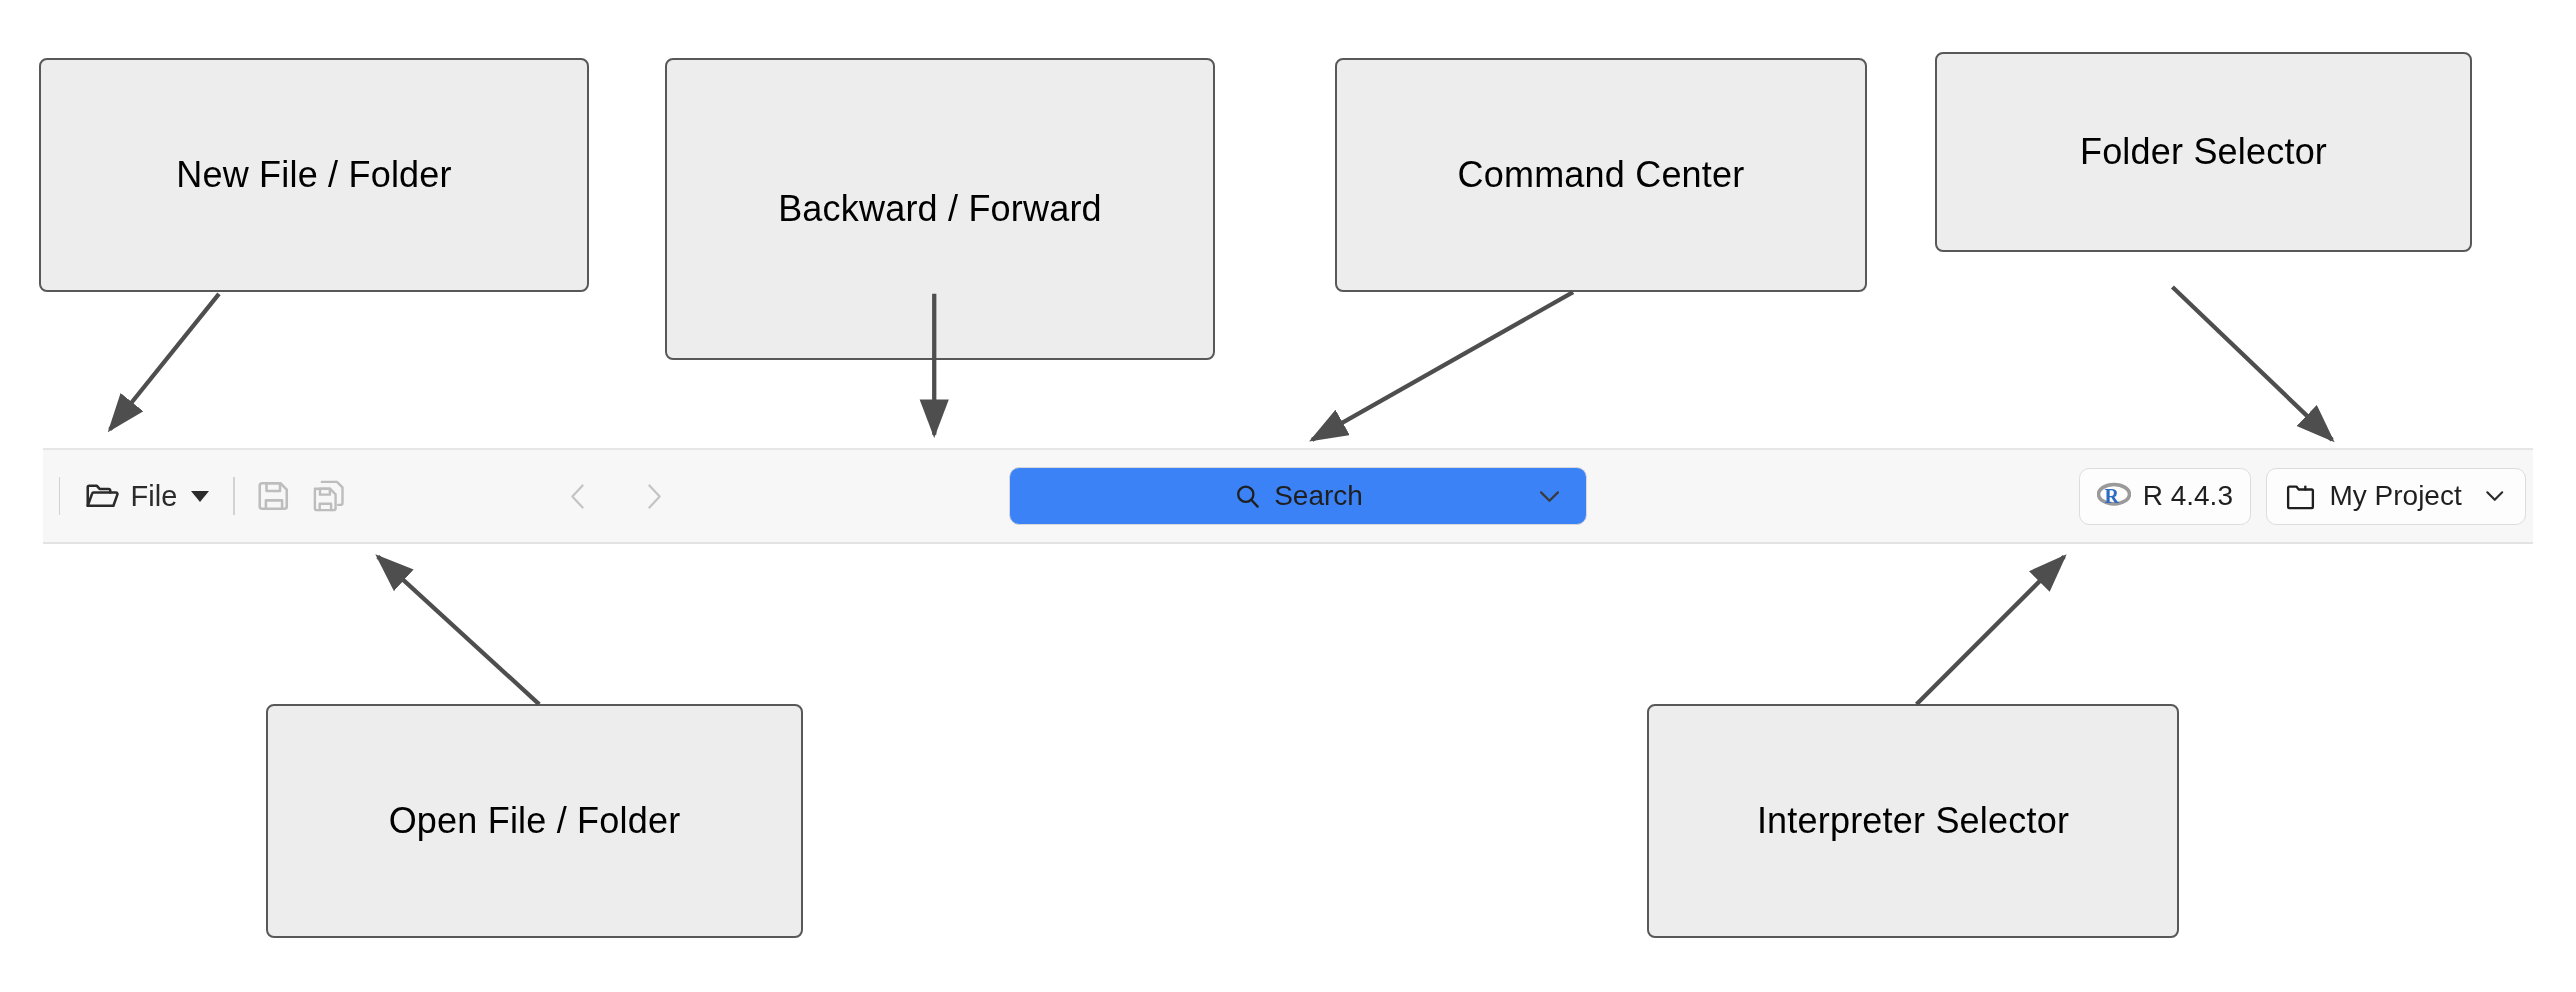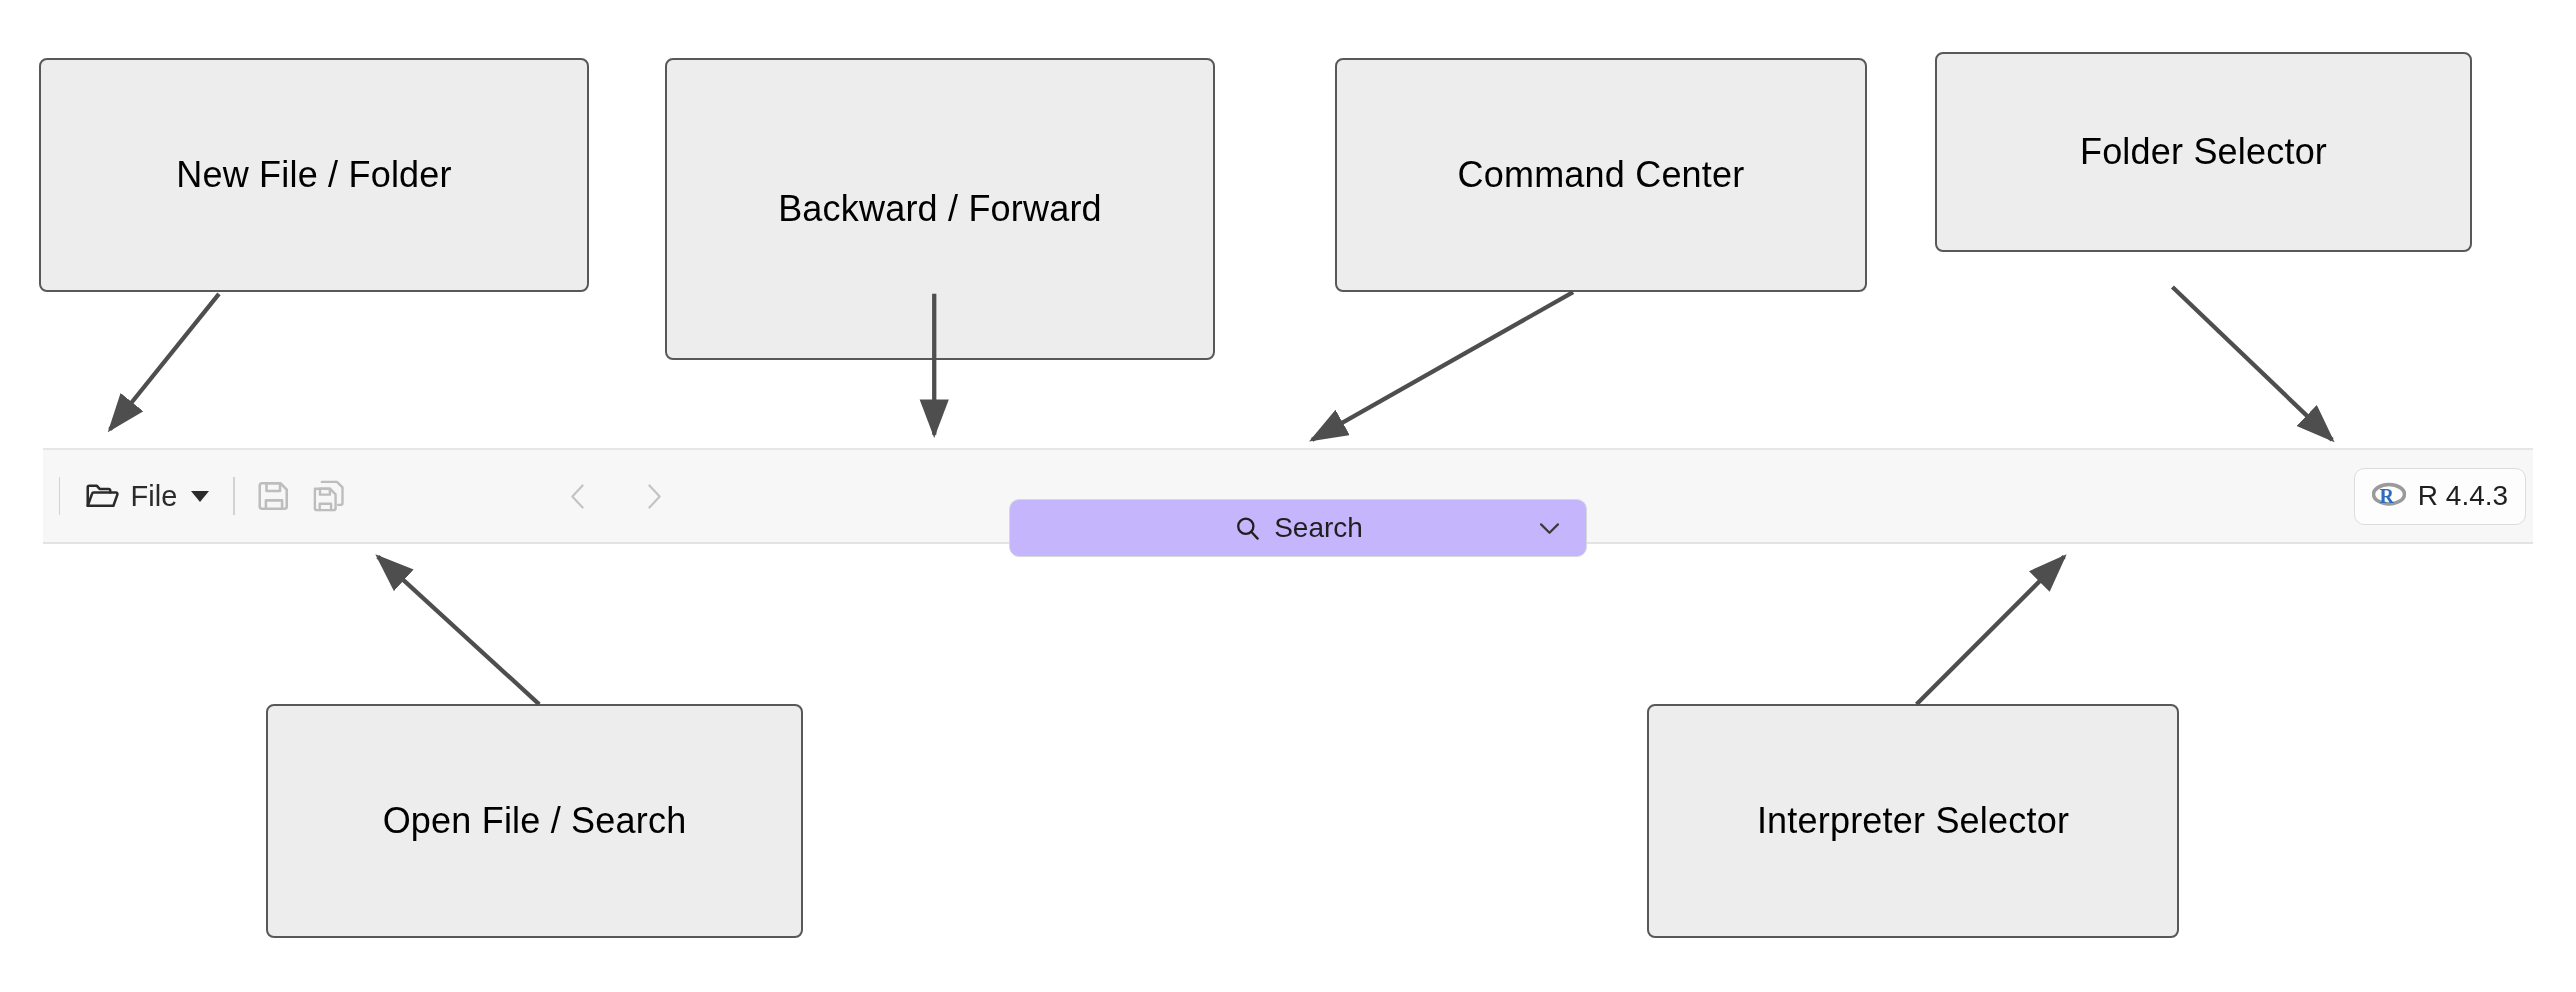--- a/index.html
+++ b/index.html
@@ -103,31 +103,30 @@
   }
 
   
   #command-center {
     position: absolute;
     left: 966px;
     top: 17px;
     width: 578px;
     height: 58px;
     box-sizing: border-box;
-    background: #c4b5fd;
+    background: #3b82f6;
     border: 1.7px solid #d8d8d8;
     border-radius: 10.3px;
     display: flex;
     align-items: center;
     justify-content: center;
     gap: 12px;
     color: #1f1f1f;
     font-size: 28px;
     cursor: text;
-    margin-top: 32px;
   }
   #command-center .cc-chevron {
     position: absolute;
     right: 22px;
     top: 50%;
     transform: translateY(-50%);
   }
 
   .right-cluster {
     position: absolute;
@@ -191,21 +190,21 @@
 
 <div class="callout" style="left:1335px; top:58px; width:532px; height:234px;">
   <span>Command Center</span>
 </div>
 
 <div class="callout" style="left:1935px; top:52px; width:537px; height:200px;">
   <span>Folder Selector</span>
 </div>
 
 <div class="callout" style="left:266px; top:704px; width:537px; height:234px;">
-  <span>Open File / Search</span>
+  <span>Open File / Folder</span>
 </div>
 
 <div class="callout" style="left:1647px; top:704px; width:532px; height:234px;">
   <span>Interpreter Selector</span>
 </div>
 
 <div id="toolbar">
 
 
   <div class="tb-sep"></div>
@@ -284,16 +283,30 @@
     <div class="pill">
       <span class="tb-icon">
         <svg width="34" height="27.5" viewBox="0 0 44 34" xmlns="http://www.w3.org/2000/svg" style="font-size:33px">
           <ellipse cx="22" cy="15" rx="20" ry="12.5" fill="none" stroke="#9a9a9a" stroke-width="4.6"></ellipse>
           <text x="19" y="27" font-family="'Liberation Serif', serif" font-size="26" font-weight="bold" fill="#2d6cc0" text-anchor="middle">R</text>
         </svg>
       </span>
       <span>R 4.4.3</span>
     </div>
 
+    <div class="pill">
+      <span class="tb-icon">
+        <svg width="33" height="33" viewBox="0 0 24 24" fill="none" stroke="#1f1f1f" stroke-width="1.7" stroke-linejoin="round" stroke-linecap="round">
+          <path d="M3 19.5 V5.8 a1 1 0 0 1 1-1 h5 l1.7 2.1 h9.3 a1 1 0 0 1 1 1 V19.5 a1 1 0 0 1-1 1 H4 a1 1 0 0 1-1-1 z"></path>
+          <line x1="15.5" y1="4.8" x2="15.5" y2="6.9"></line>
+        </svg>
+      </span>
+      <span>My Project</span>
+      <span class="tb-icon" style="margin-left:6.9px;">
+        <svg width="27.5" height="27.5" viewBox="0 0 24 24" fill="none" stroke="#2b2b2b" stroke-width="1.9" stroke-linecap="round" stroke-linejoin="round">
+          <polyline points="5.5,9 12,15.5 18.5,9"></polyline>
+        </svg>
+      </span>
+    </div>
 
   </div>
 </div>
 
 
 </body></html>

